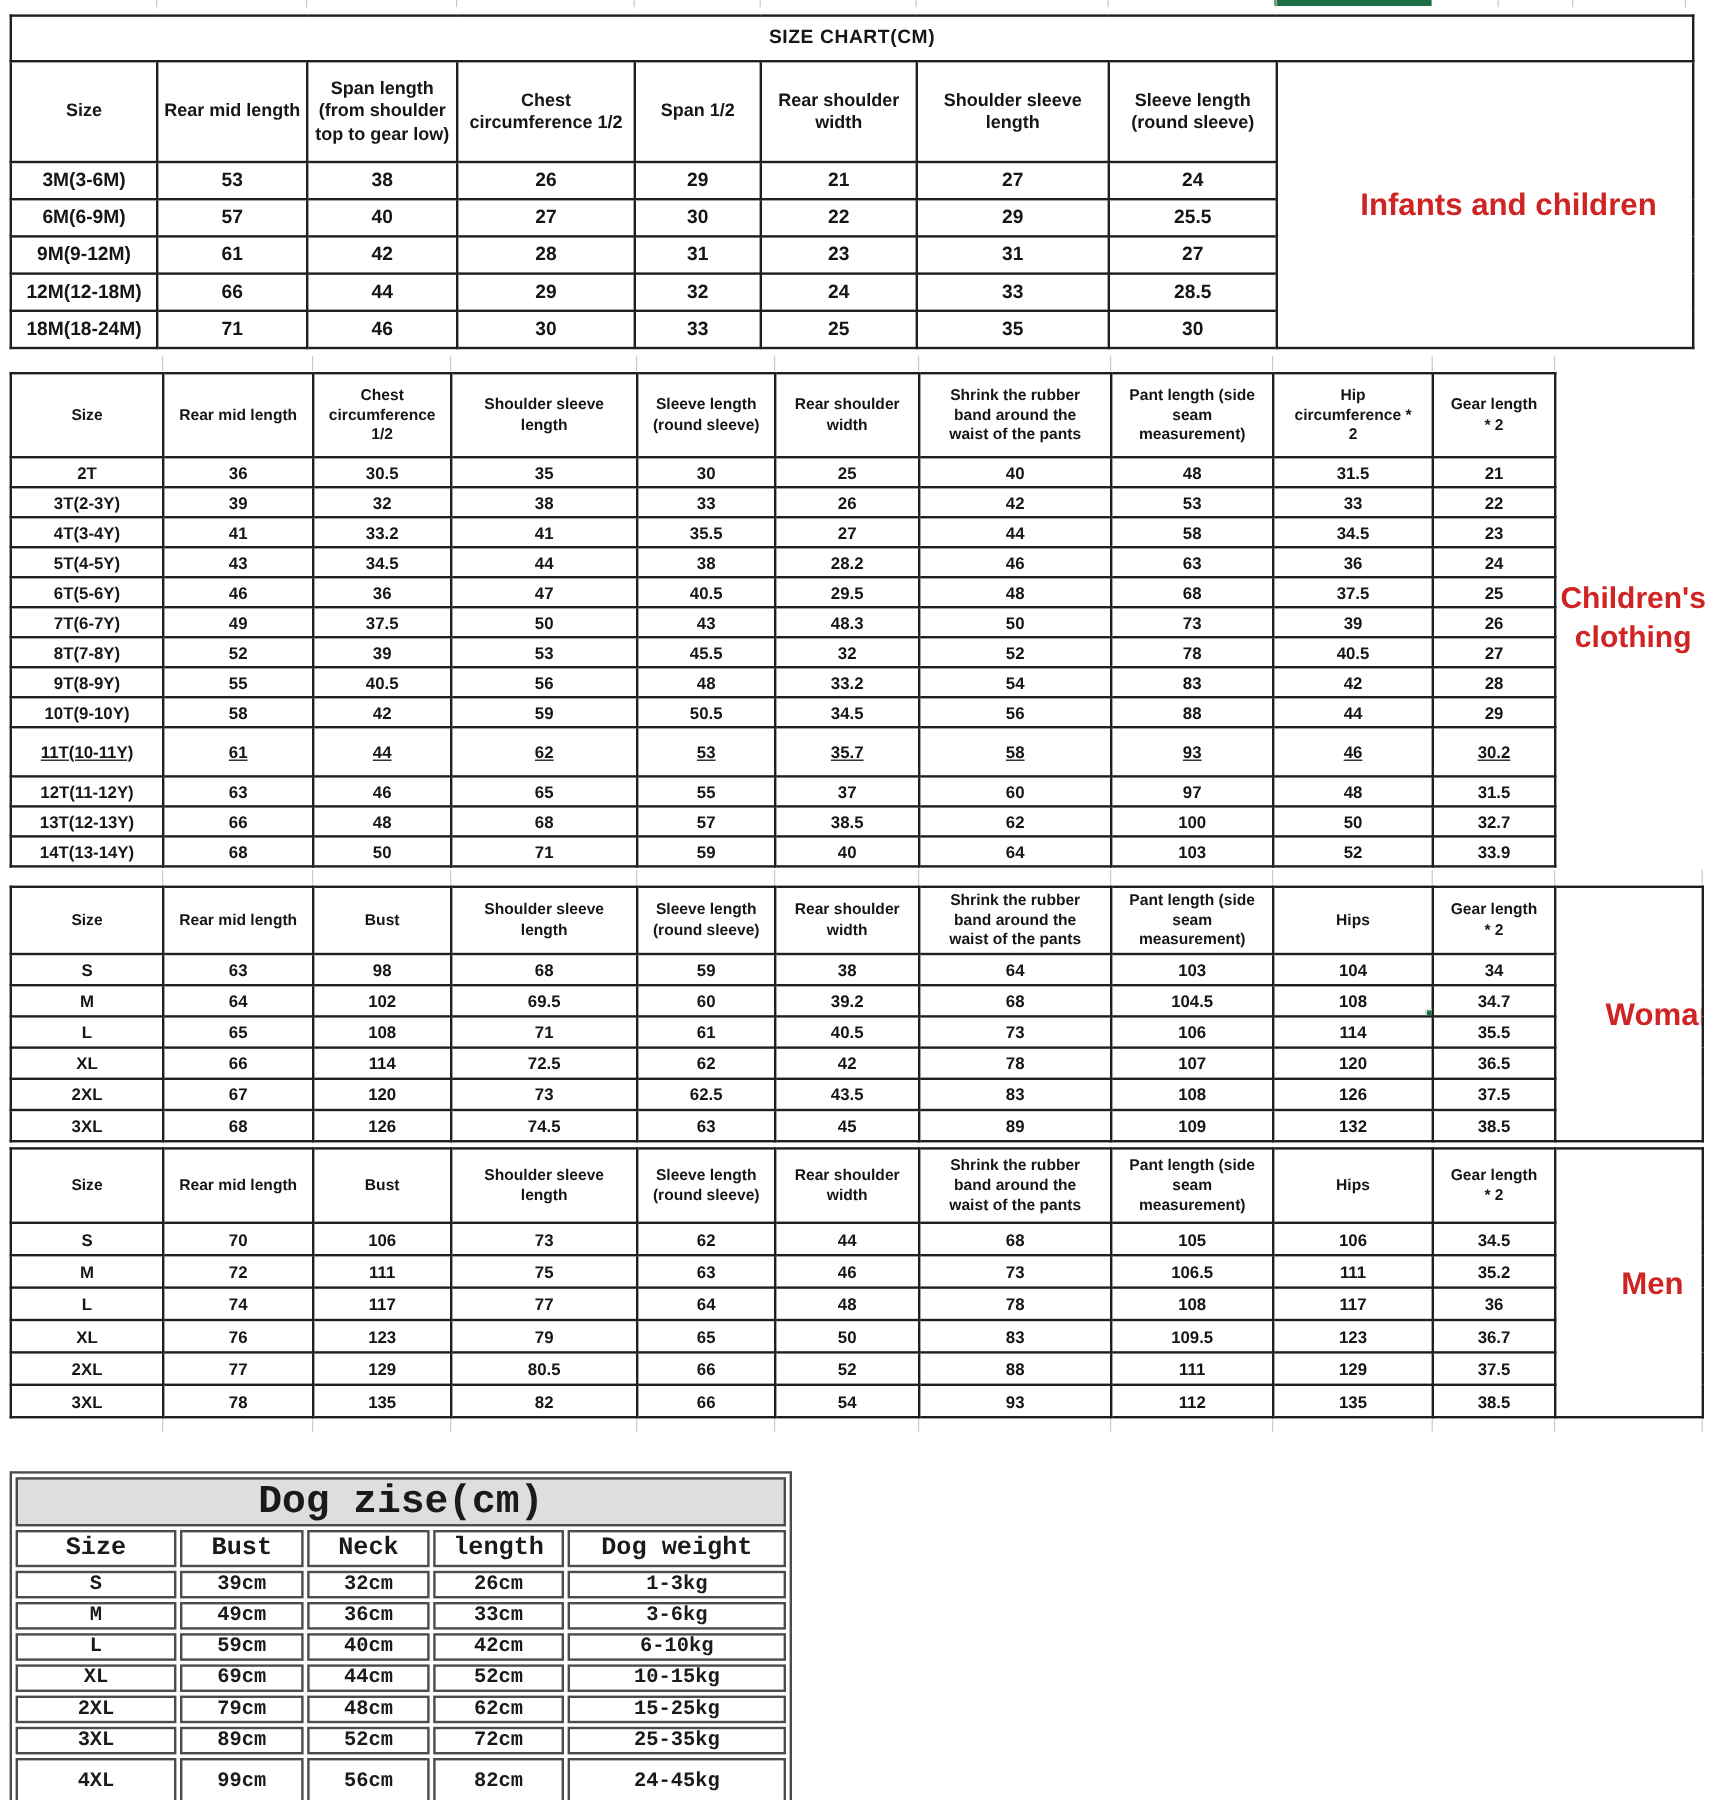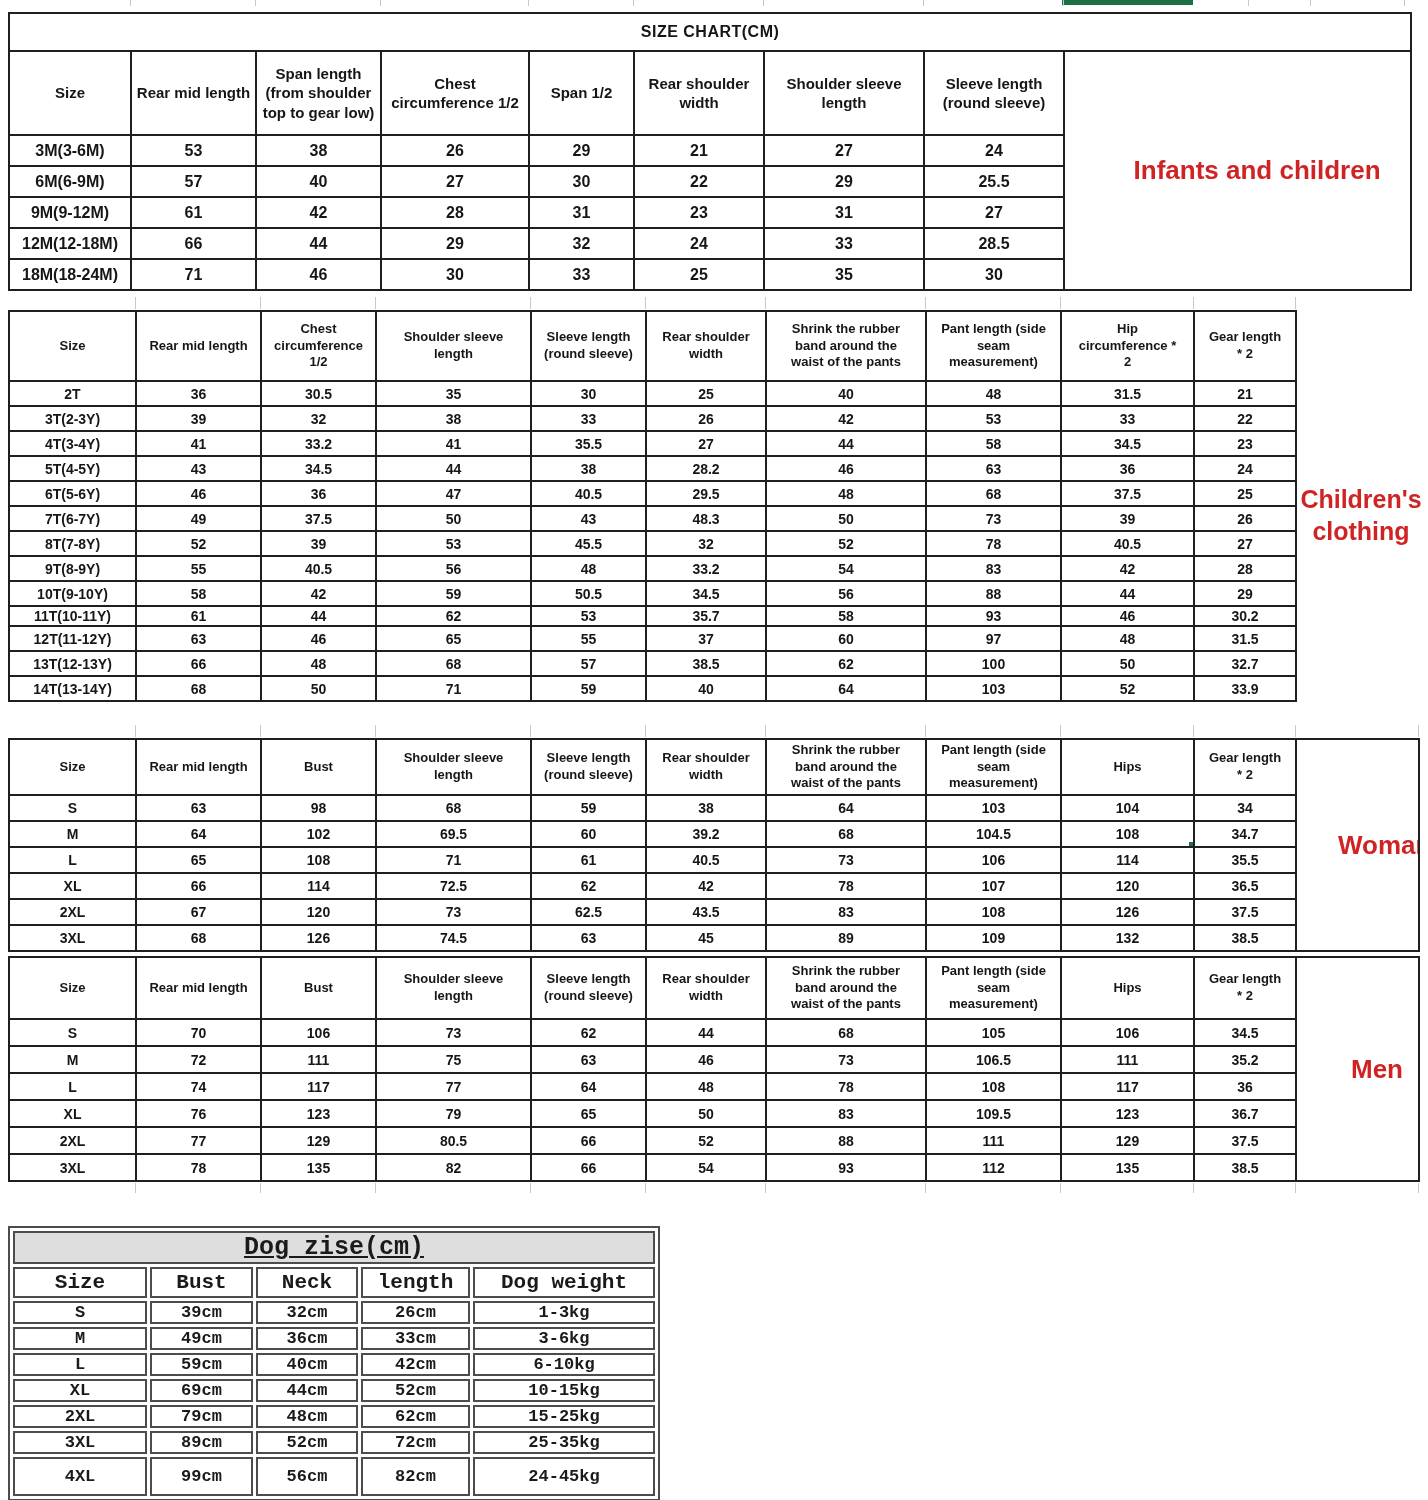--- a/index.html
+++ b/index.html
@@ -65,21 +65,21 @@
   #dog{
     position:absolute;left:8px;top:1226px;width:630px;
     border-collapse:separate;border-spacing:3px;
     border:2px solid #4c4c4c;background:#fff;table-layout:fixed;
     font-family:"Liberation Mono","DejaVu Sans Mono",monospace;
   }
   #dog td{
     border:2px solid #4c4c4c;font-weight:bold;color:#1a1a1a;
     text-align:center;vertical-align:middle;padding:0;font-size:17px;
   }
-  #dog .titlecell{background:#dedede;font-size:25px;text-decoration:underline;}
+  #dog .titlecell{background:#dedede;font-size:33px;}
   #dog .hdr{font-size:21px;white-space:nowrap;}
   
   .tick{position:absolute;width:1px;background:#c8c8c8;}
   .green-bar{
     position:absolute;left:1062px;top:0;width:131px;height:5px;
     background:var(--green);
   }
 </style>
 </head>
 <body>
@@ -310,21 +310,21 @@
         <td class="val c-navy">58</td>
         <td class="val c-navy">42</td>
         <td class="val c-navy">59</td>
         <td class="val c-navy">50.5</td>
         <td class="val c-navy">34.5</td>
         <td class="val c-navy">56</td>
         <td class="val c-navy">88</td>
         <td class="val c-black">44</td>
         <td class="val c-navy">29</td>
       </tr>
-      <tr style="height: 20px;">
+      <tr style="height: 41px; text-decoration: underline;">
         <td class="rowhead c-navy">11T(10-11Y)</td>
         <td class="val c-navy">61</td>
         <td class="val c-navy">44</td>
         <td class="val c-navy">62</td>
         <td class="val c-navy">53</td>
         <td class="val c-navy">35.7</td>
         <td class="val c-navy">58</td>
         <td class="val c-navy">93</td>
         <td class="val c-black">46</td>
         <td class="val c-navy">30.2</td>

